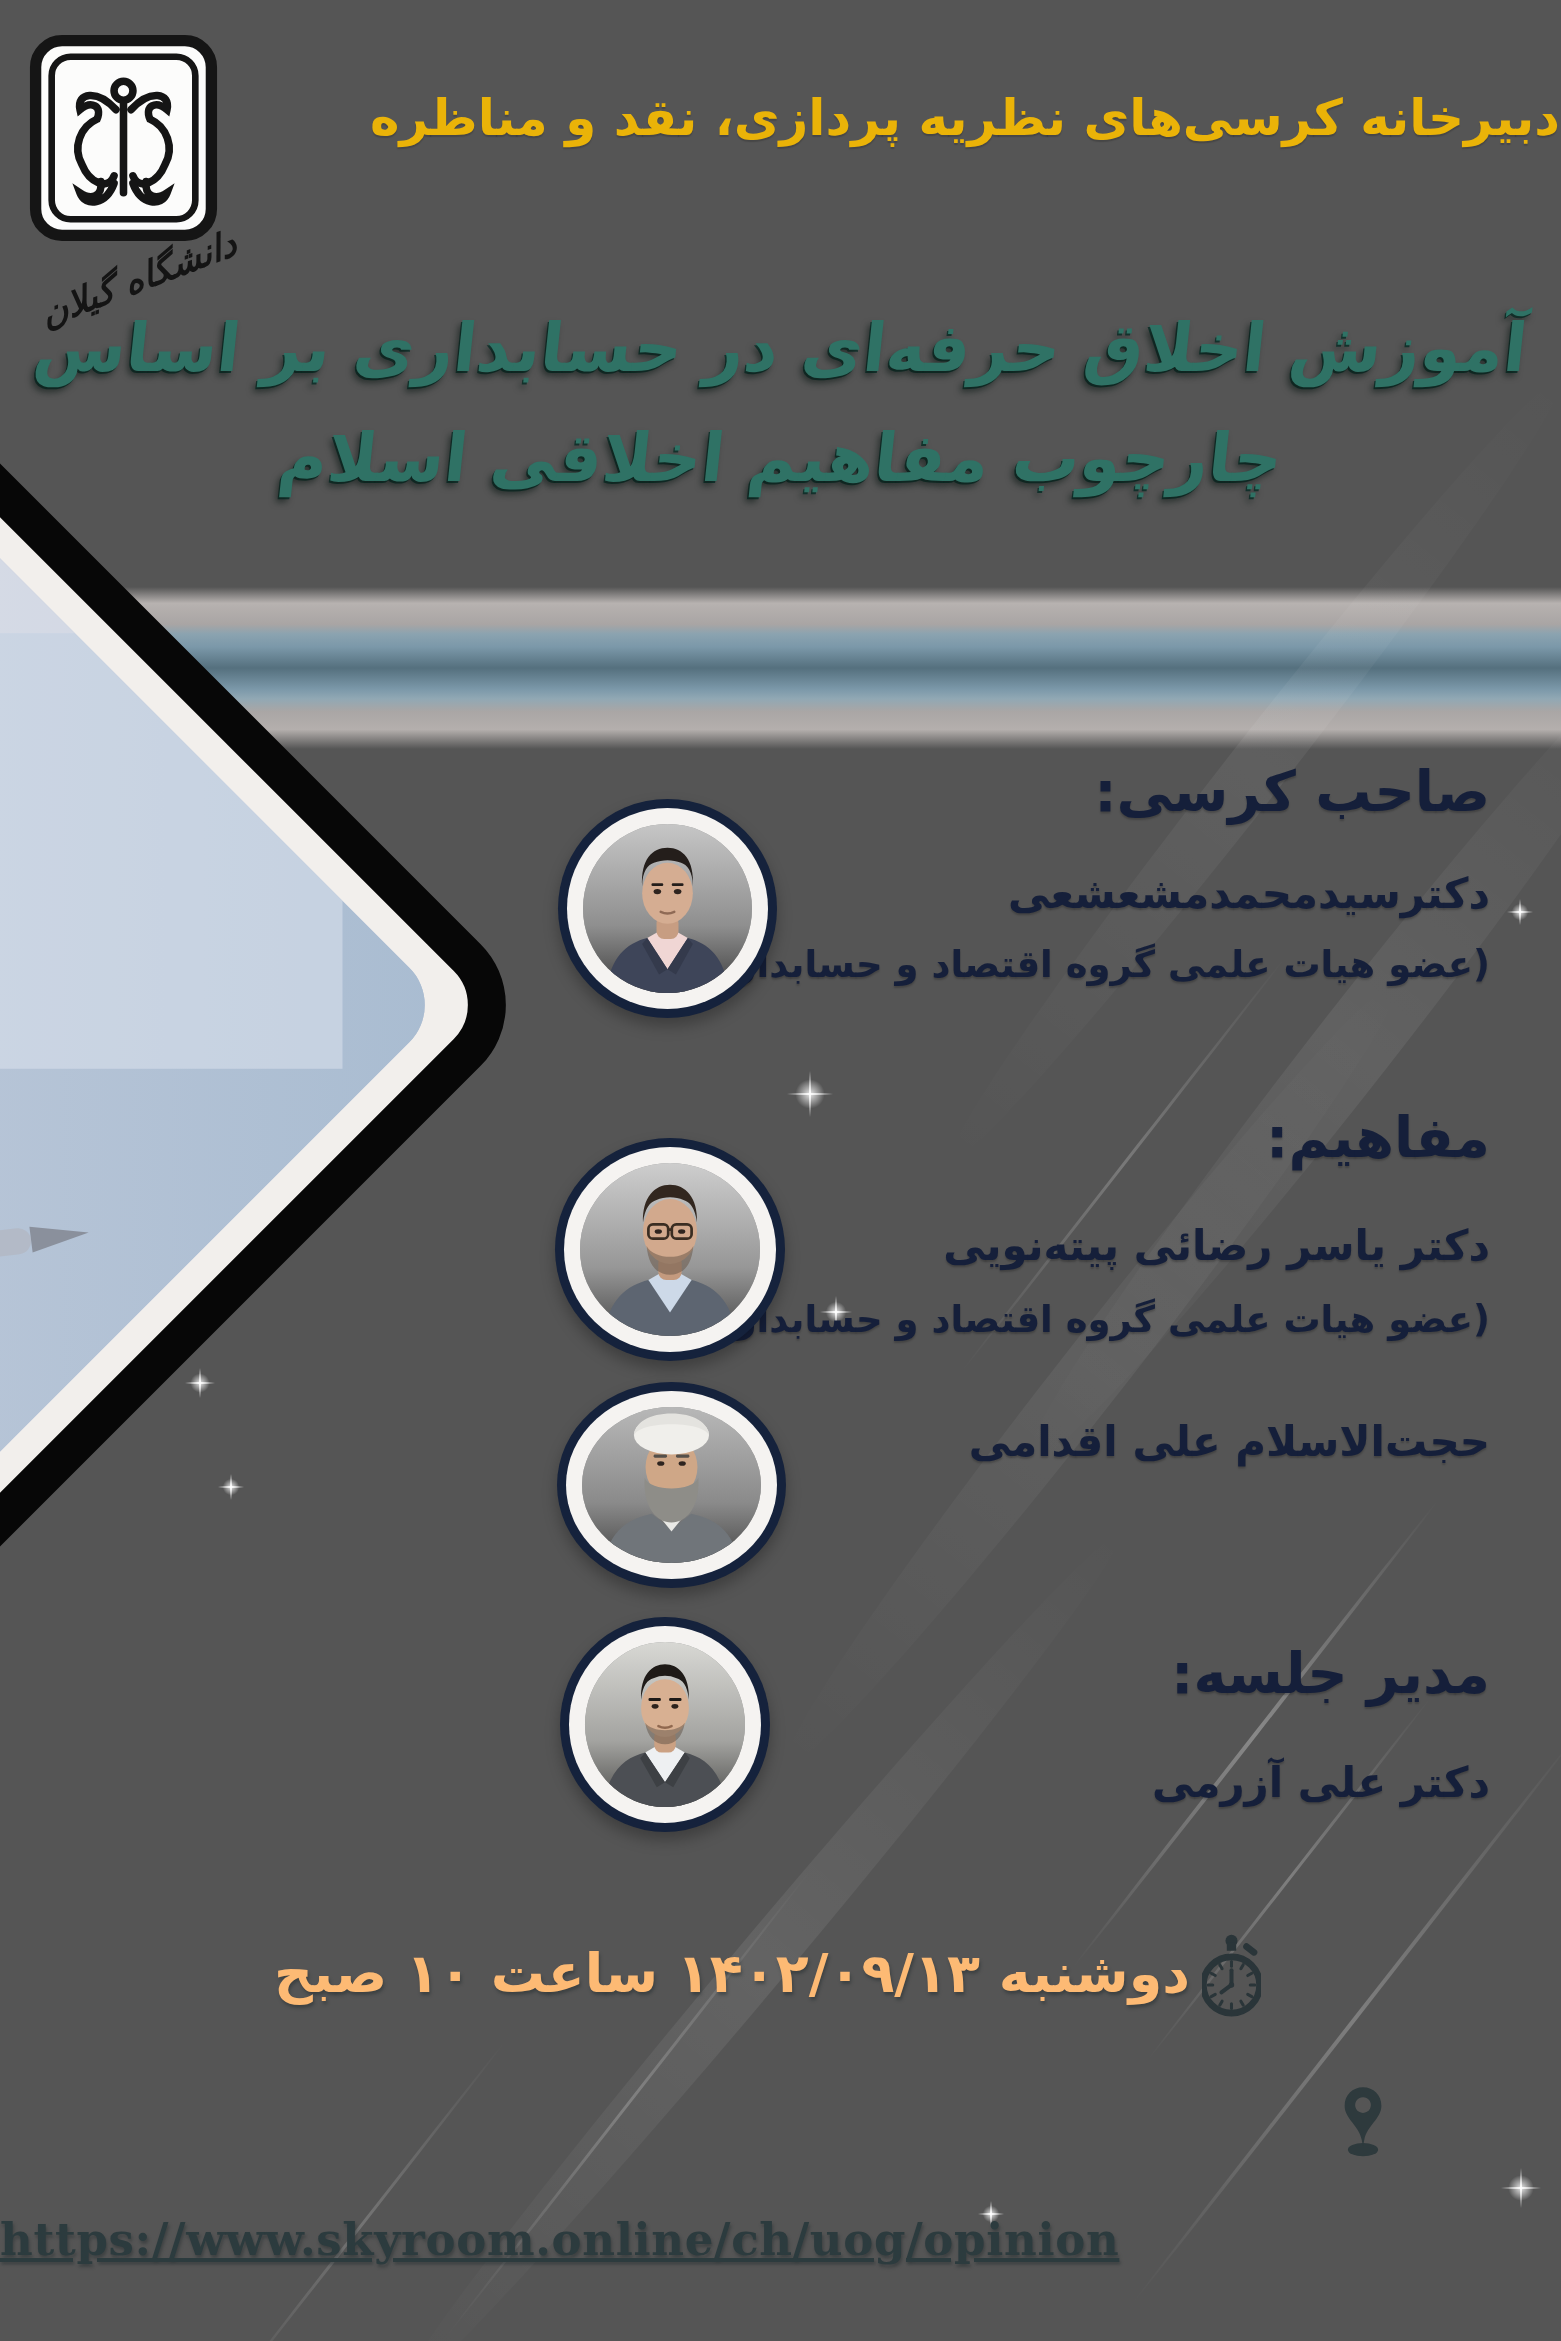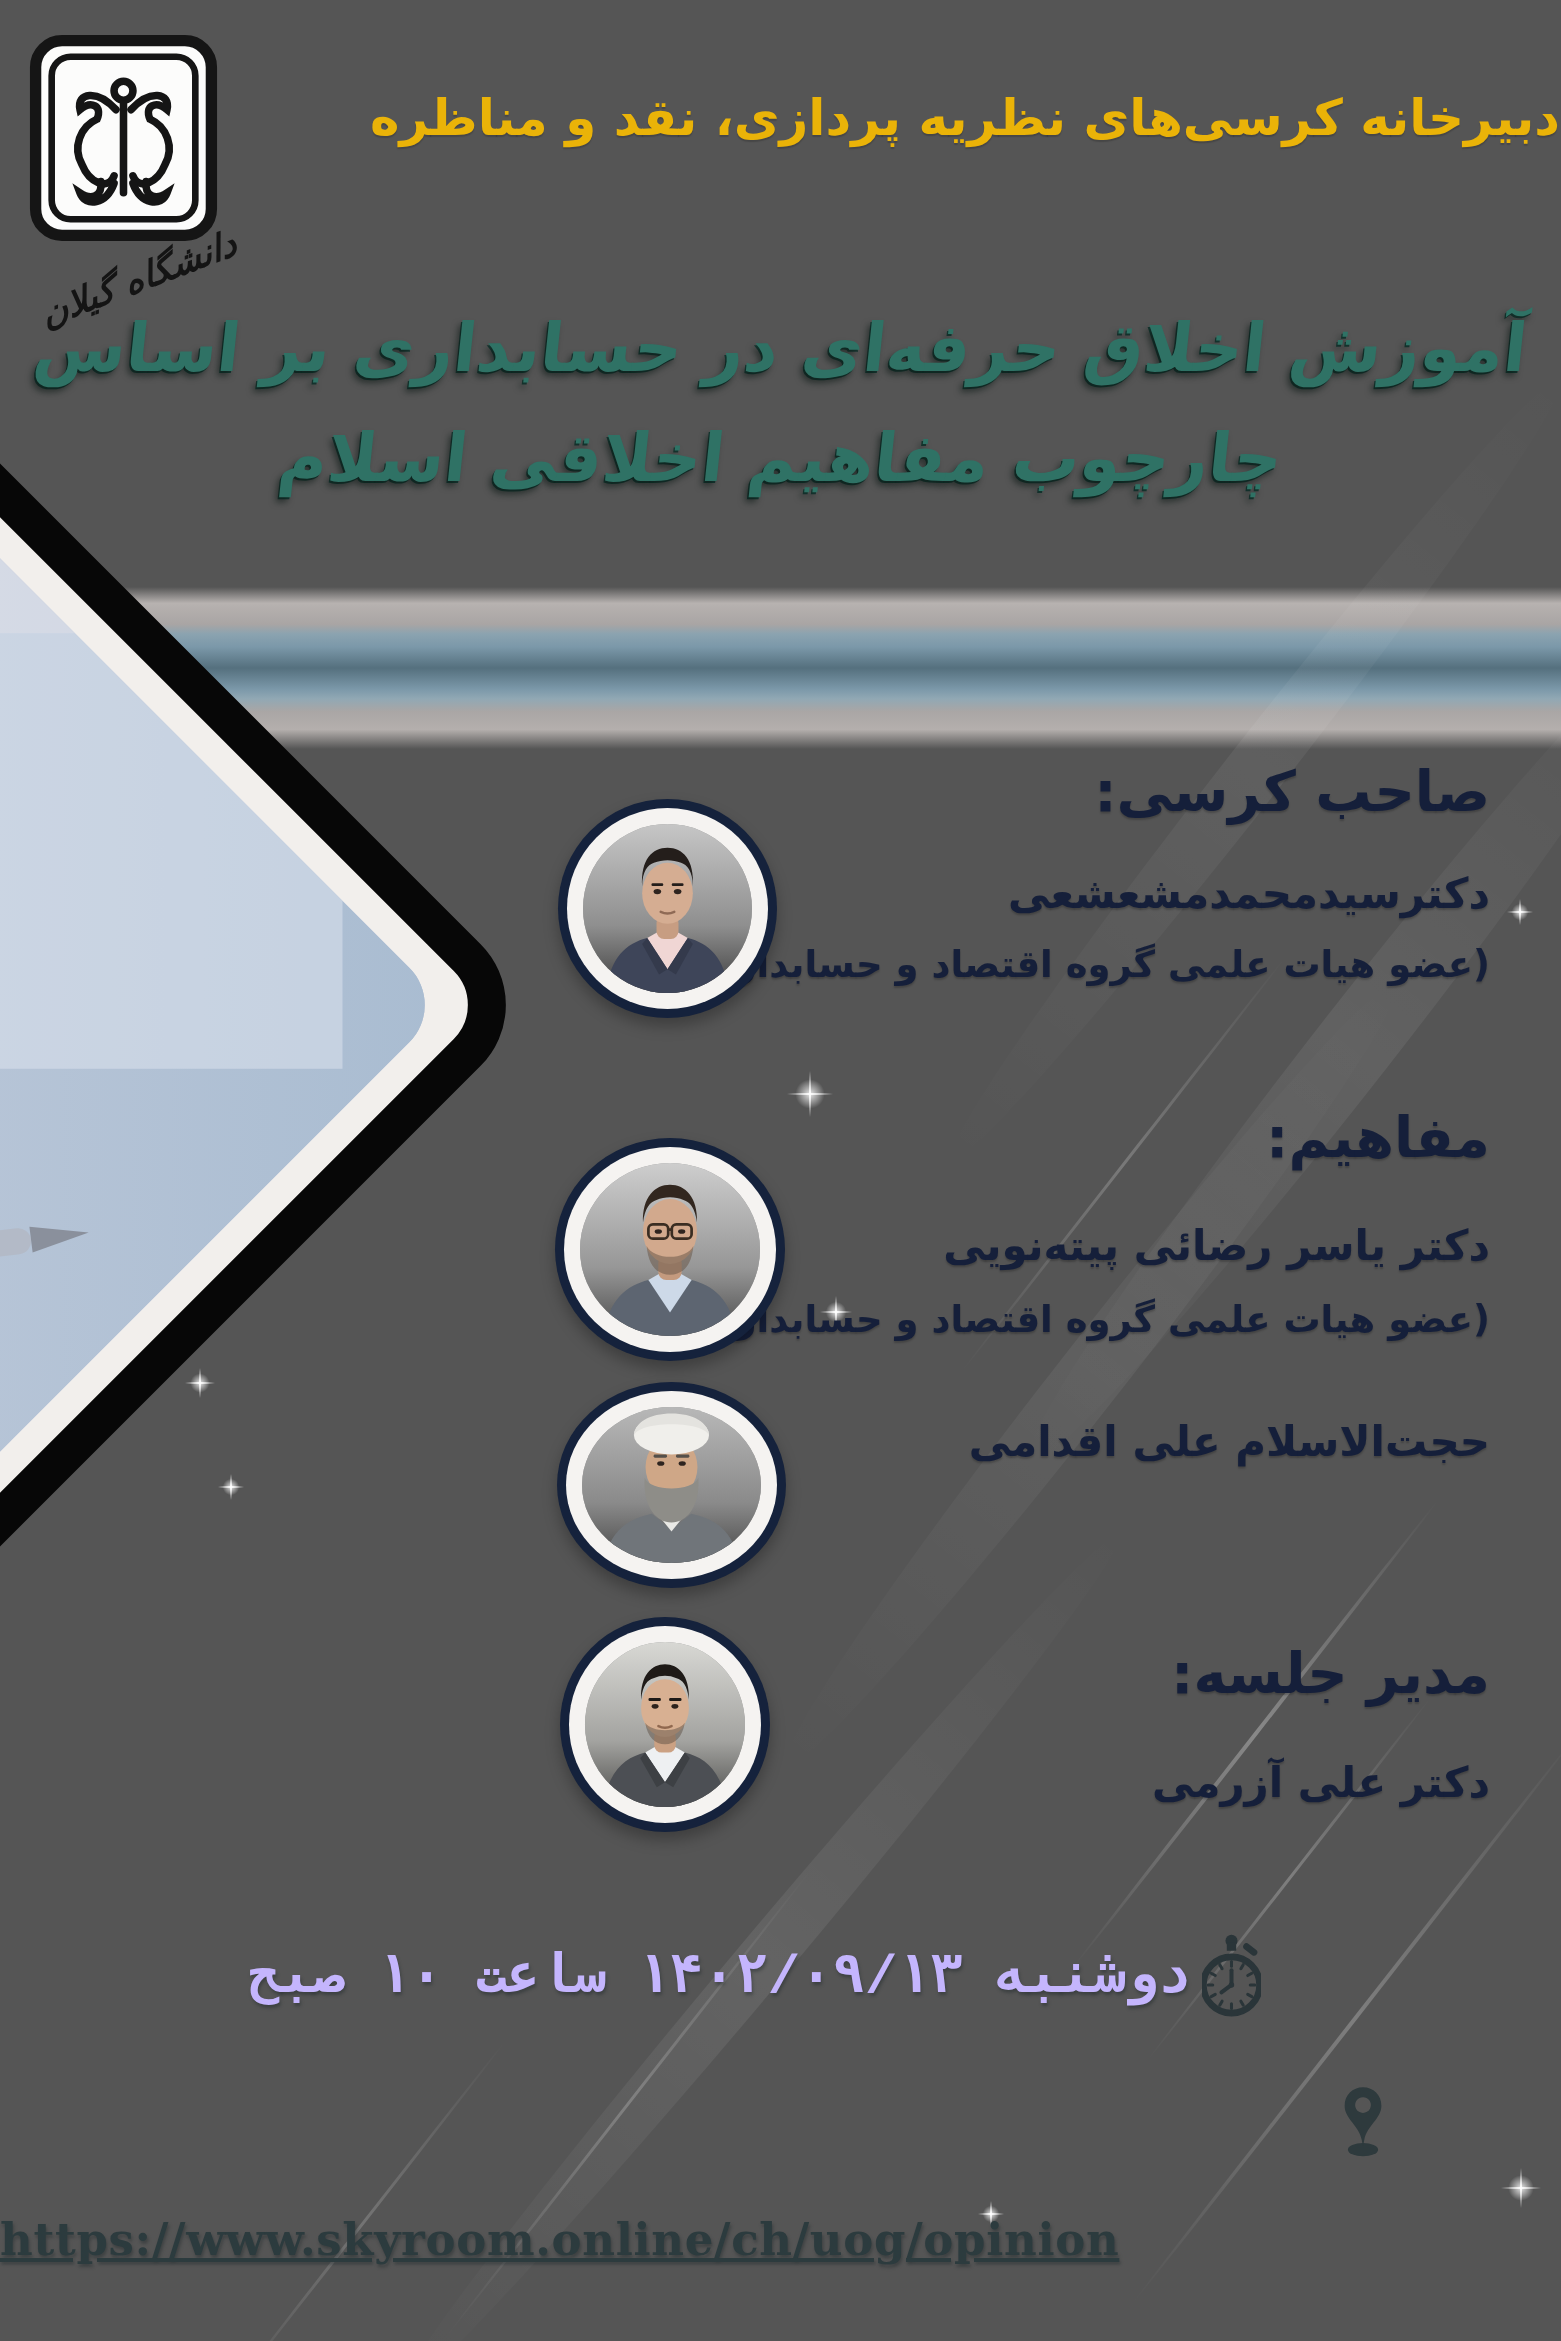--- a/index.html
+++ b/index.html
@@ -84,21 +84,21 @@
     color:#151f3a; font-weight:bold; white-space:nowrap;
     text-shadow:0 2px 2px rgba(0,0,0,.22);
   }
   .h-sec  { font-size:56px; }
   .h-name { font-size:42px; }
   .h-aff  { font-size:37px; }
 
   
   .foot {
     position:absolute; z-index:5; direction:rtl; text-align:left; white-space:nowrap;
-    color:#c4b5fd; font-weight:bold; text-shadow:1.3px 2.6px 3.3px rgba(18,30,32,.35);font-family:Liberation Mono, monospace;
+    color:#fdba74; font-weight:bold; text-shadow:1.3px 2.6px 3.3px rgba(18,30,32,.35);
   }
   .icon { position:absolute; z-index:5; }
   .url-line {
     position:absolute; left:0; width:100%; top:2213px; z-index:5; text-align:left;
     font-family:"DejaVu Serif", serif; font-weight:bold; font-size:45px; color:#2c3b3e;
     letter-spacing:0.7px; text-shadow:1.3px 2.6px 3.3px rgba(18,30,32,.35); white-space:nowrap;text-decoration:underline;
   }
 </style>
 </head>
 <body>

